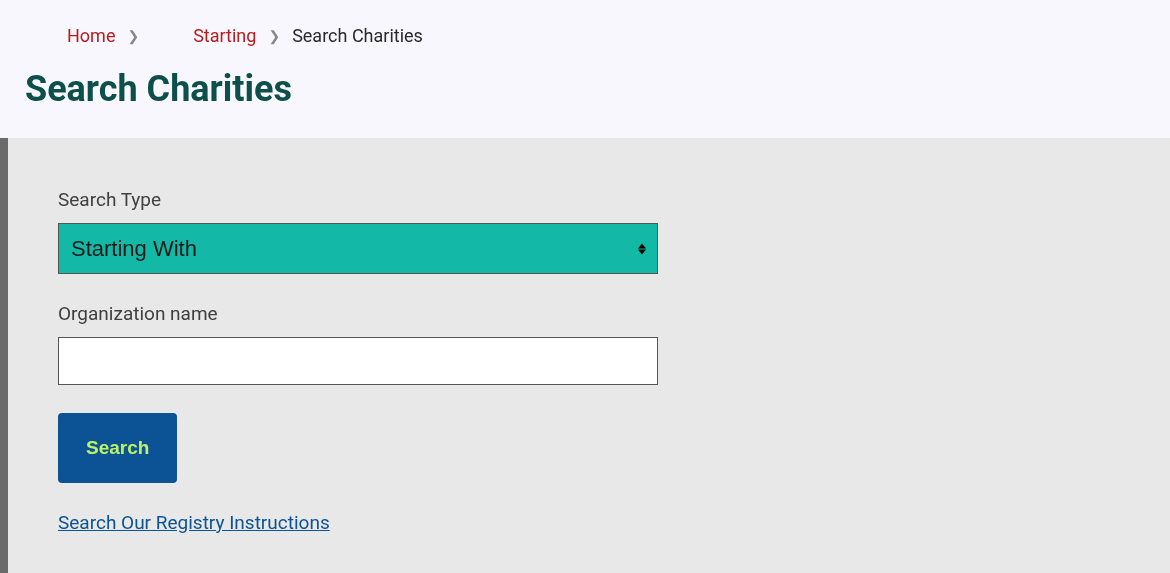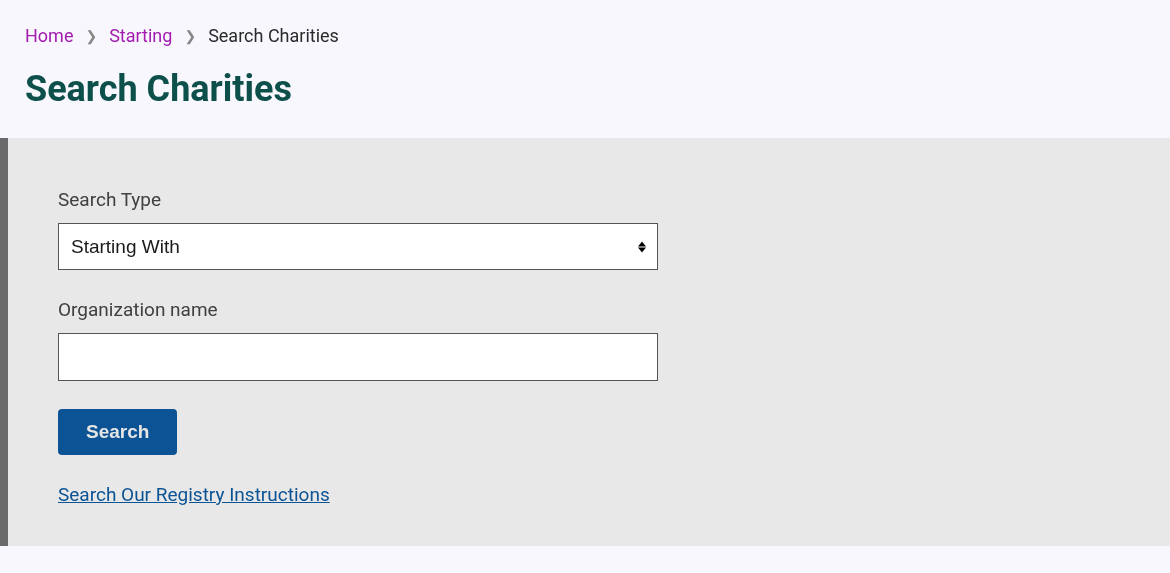--- a/index.html
+++ b/index.html
@@ -14,22 +14,23 @@
       padding: 25px;
     }
     .breadcrumb {
       display: flex;
       align-items: center;
       gap: 12px;
       font-size: 18px;
       margin-bottom: 22px;
     }
     .breadcrumb a {
-      color: #a21caf;
+      color: #b91c1c;
       text-decoration: none;
+      margin-left: 42px;
     }
     .breadcrumb .sep {
       color: #888;
       font-size: 14px;
     }
     .breadcrumb .current {
       color: #2a2a2a;
     }
     h1 {
       color: #0d4f4a;
@@ -54,23 +55,23 @@
       margin-bottom: 12px;
     }
     .select-wrapper {
       position: relative;
       width: 600px;
       max-width: 100%;
     }
     select.form-control {
       width: 100%;
       padding: 12px 40px 12px 12px;
-      font-size: 19px;
+      font-size: 22px;
       border: 1px solid #555;
-      background: #ffffff;
+      background: #14b8a6;
       appearance: none;
       -webkit-appearance: none;
       -moz-appearance: none;
       color: #1a1a1a;
       border-radius: 0;
     }
     .select-icon {
       position: absolute;
       right: 12px;
       top: 50%;
@@ -102,23 +103,23 @@
       width: 600px;
       max-width: 100%;
       padding: 12px;
       font-size: 19px;
       border: 1px solid #555;
       background: #fff;
       border-radius: 0;
     }
     .btn {
       background-color: #0b5394;
-      color: #e5e5e5;
+      color: #bef264;
       border: none;
-      padding: 12px 28px;
+      padding: 24px 28px;
       font-size: 19px;
       font-weight: 700;
       cursor: pointer;
       border-radius: 4px;
       margin-bottom: 28px;
     }
     .instructions-link {
       color: #0b5394;
       font-size: 19px;
       text-decoration: underline;

